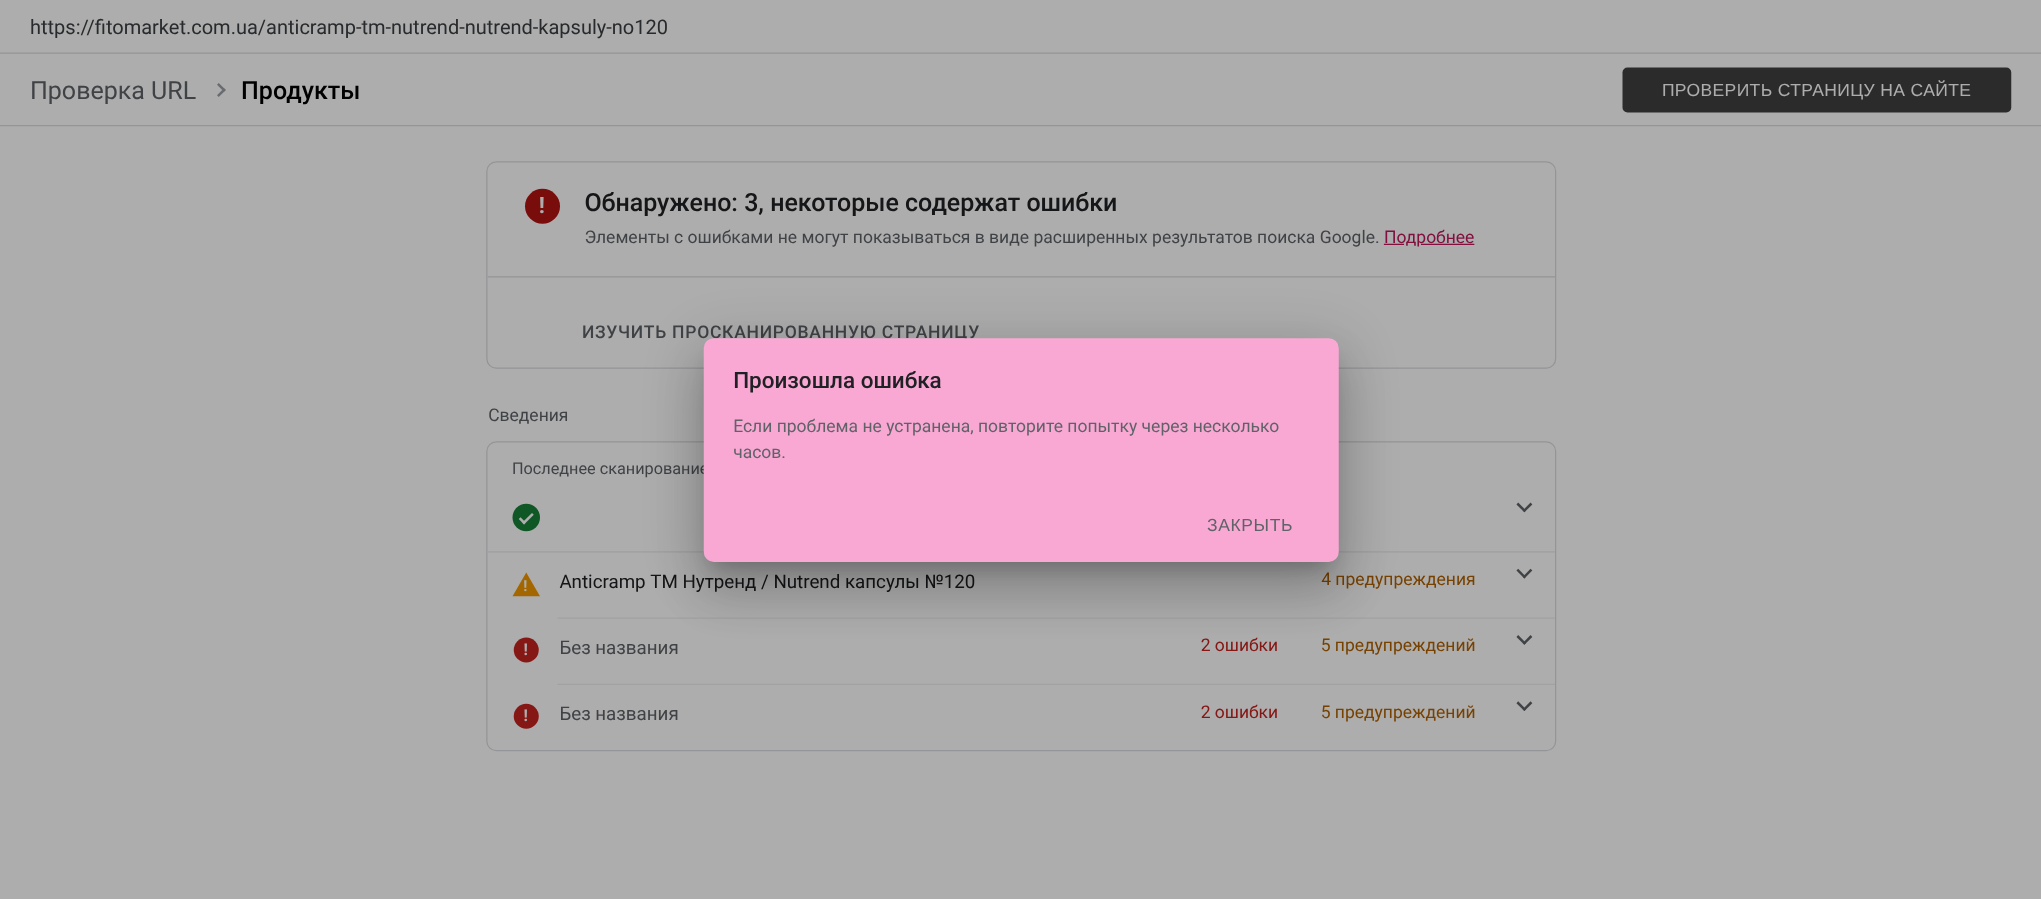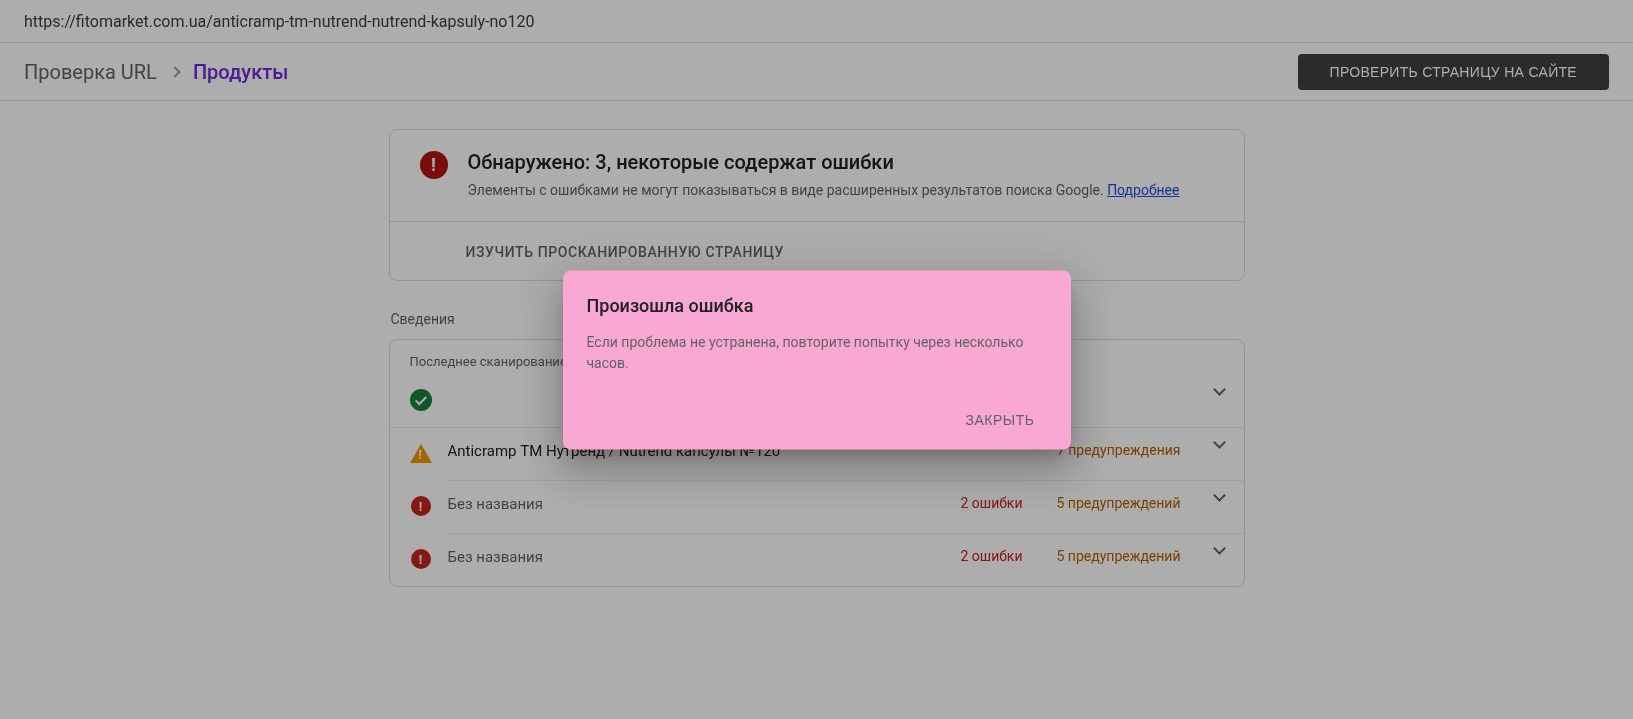--- a/index.html
+++ b/index.html
@@ -42,21 +42,21 @@
       justify-content: space-between;
     }
     .breadcrumb {
       display: flex;
       align-items: center;
       font-size: 20px;
       color: #5f6368;
       gap: 14px;
     }
     .breadcrumb .current {
-      color: #6d28d9;
+      color: #000000;
       font-weight: 500;
     }
     .chev-right {
       width: 8px; height: 8px;
       border-top: 2px solid #9aa0a6;
       border-right: 2px solid #9aa0a6;
       transform: rotate(45deg);
     }
     .primary-btn {
       background: #404040;
@@ -108,26 +108,26 @@
       color: #202124;
       margin-bottom: 6px;
     }
     .summary-sub {
       font-size: 14px;
       color: #5f6368;
       line-height: 1.5;
     }
     .summary-sub .lnk {
       text-decoration: underline;
-      color: #1d4ed8;
+      color: #be185d;
       cursor: pointer;
     }
     .summary-footer {
       border-top: 1px solid #dadce0;
-      padding: 22px 30px 20px 76px;
+      padding: 36px 30px 20px 76px;
       font-size: 14px;
       font-weight: 500;
       letter-spacing: .6px;
       color: #5f6368;
       cursor: pointer;
     }
     .section-label {
       font-size: 14px;
       color: #5f6368;
       margin: 30px 0 12px 2px;
@@ -299,21 +299,21 @@
 
       <div class="divider"></div>
 
 
       <div class="row">
         <div class="icon">
             <div class="warn-tri"></div>
           </div>
         <div class="row-title">Anticramp ТМ Нутренд / Nutrend капсулы №120</div>
         <span class="tag err"></span>
-        <span class="tag warn">7 предупреждения</span>
+        <span class="tag warn">4 предупреждения</span>
         <span class="chev-down"></span>
       </div>
       <div class="row-sep"></div>
 
       <div class="row">
         <div class="icon">
             <div class="sm-err">
               <span class="sm-bang">!</span>
             </div>
           </div>

